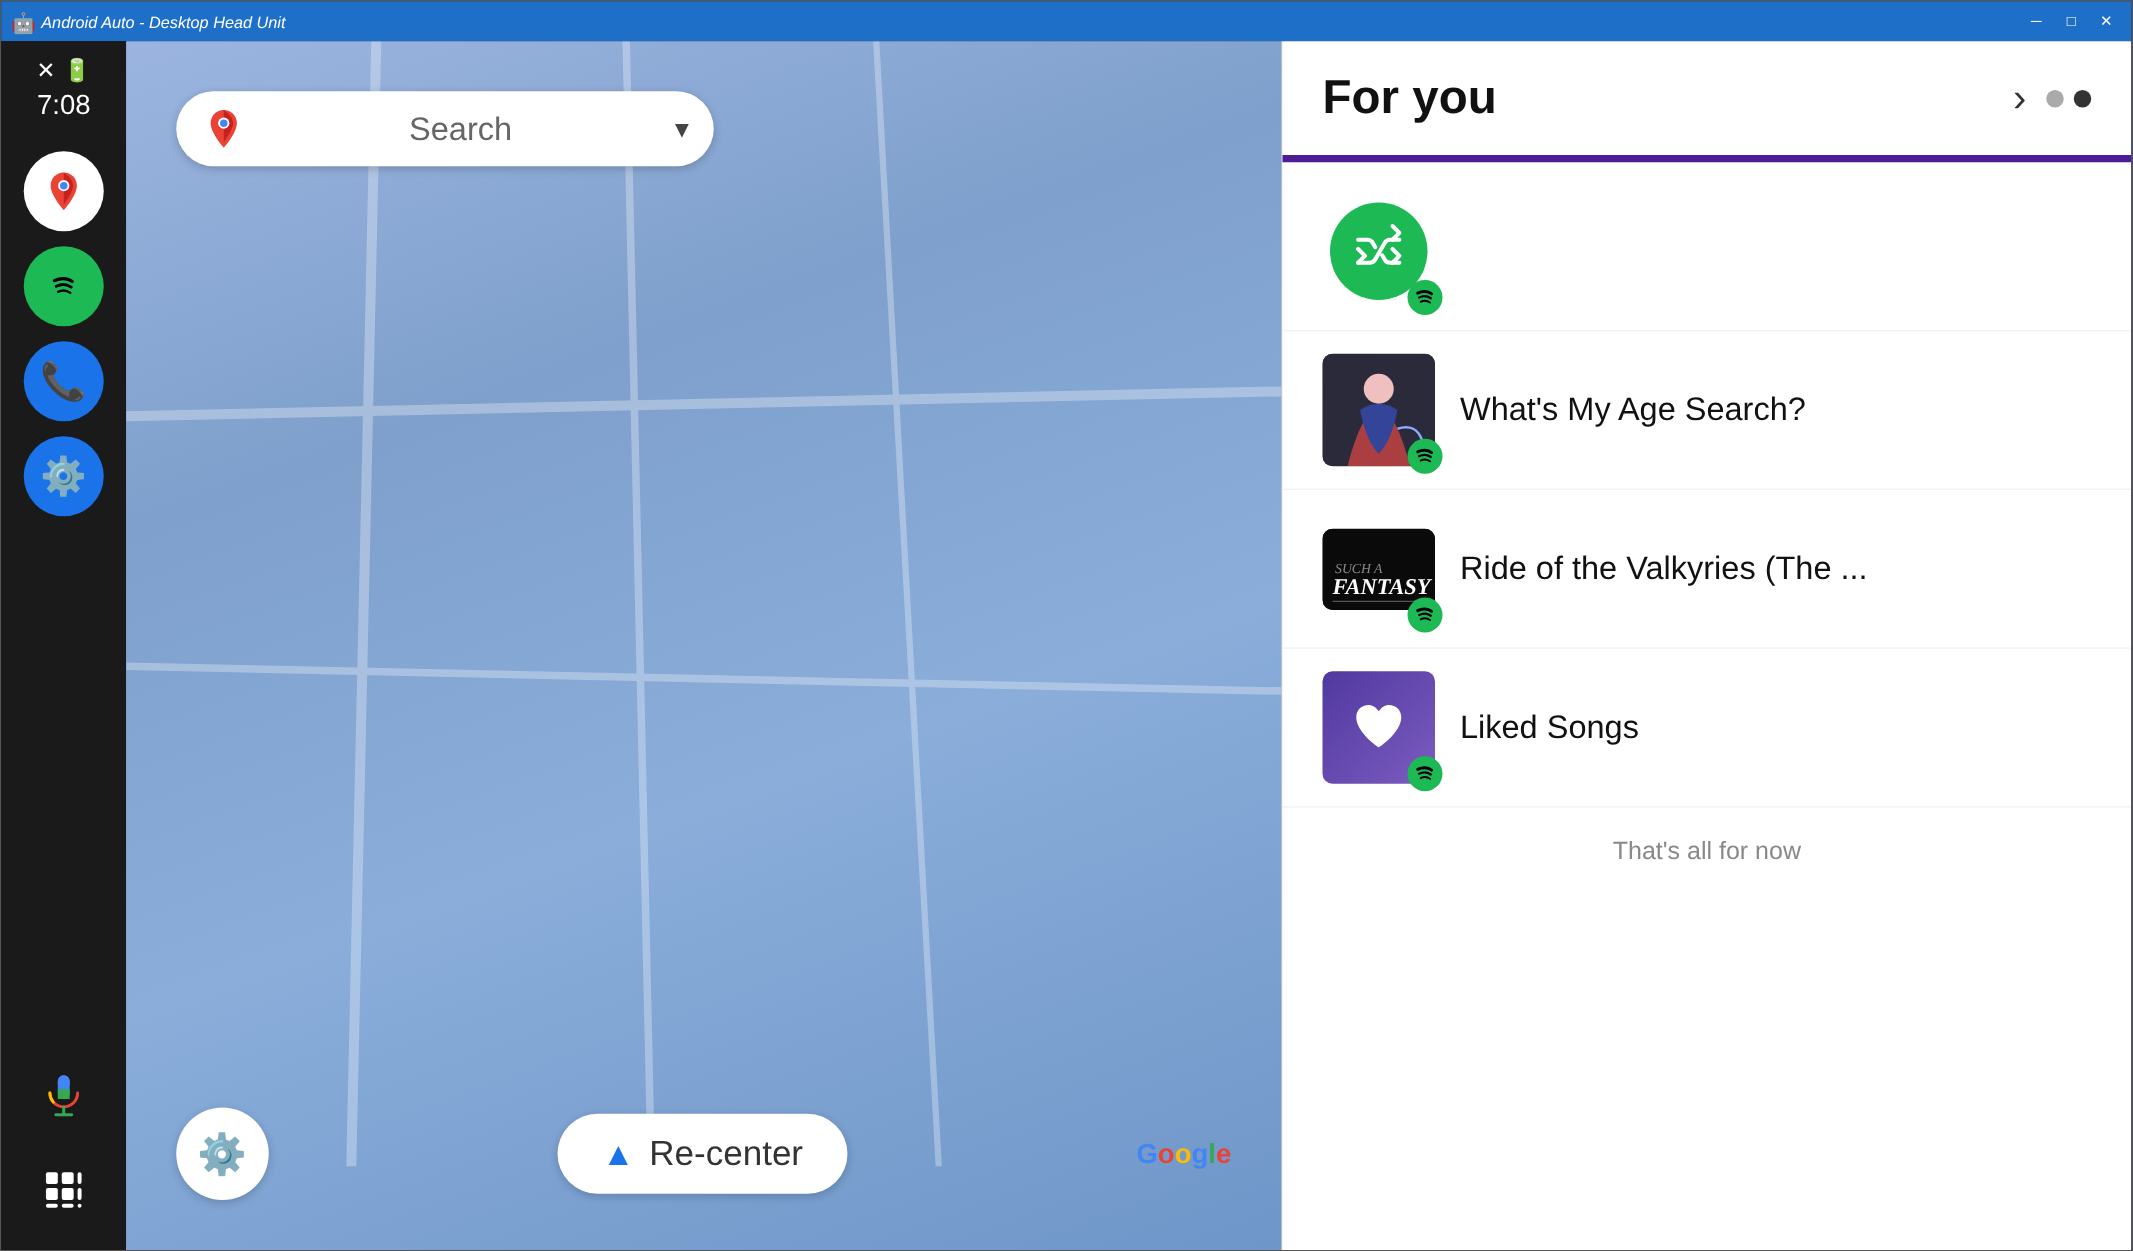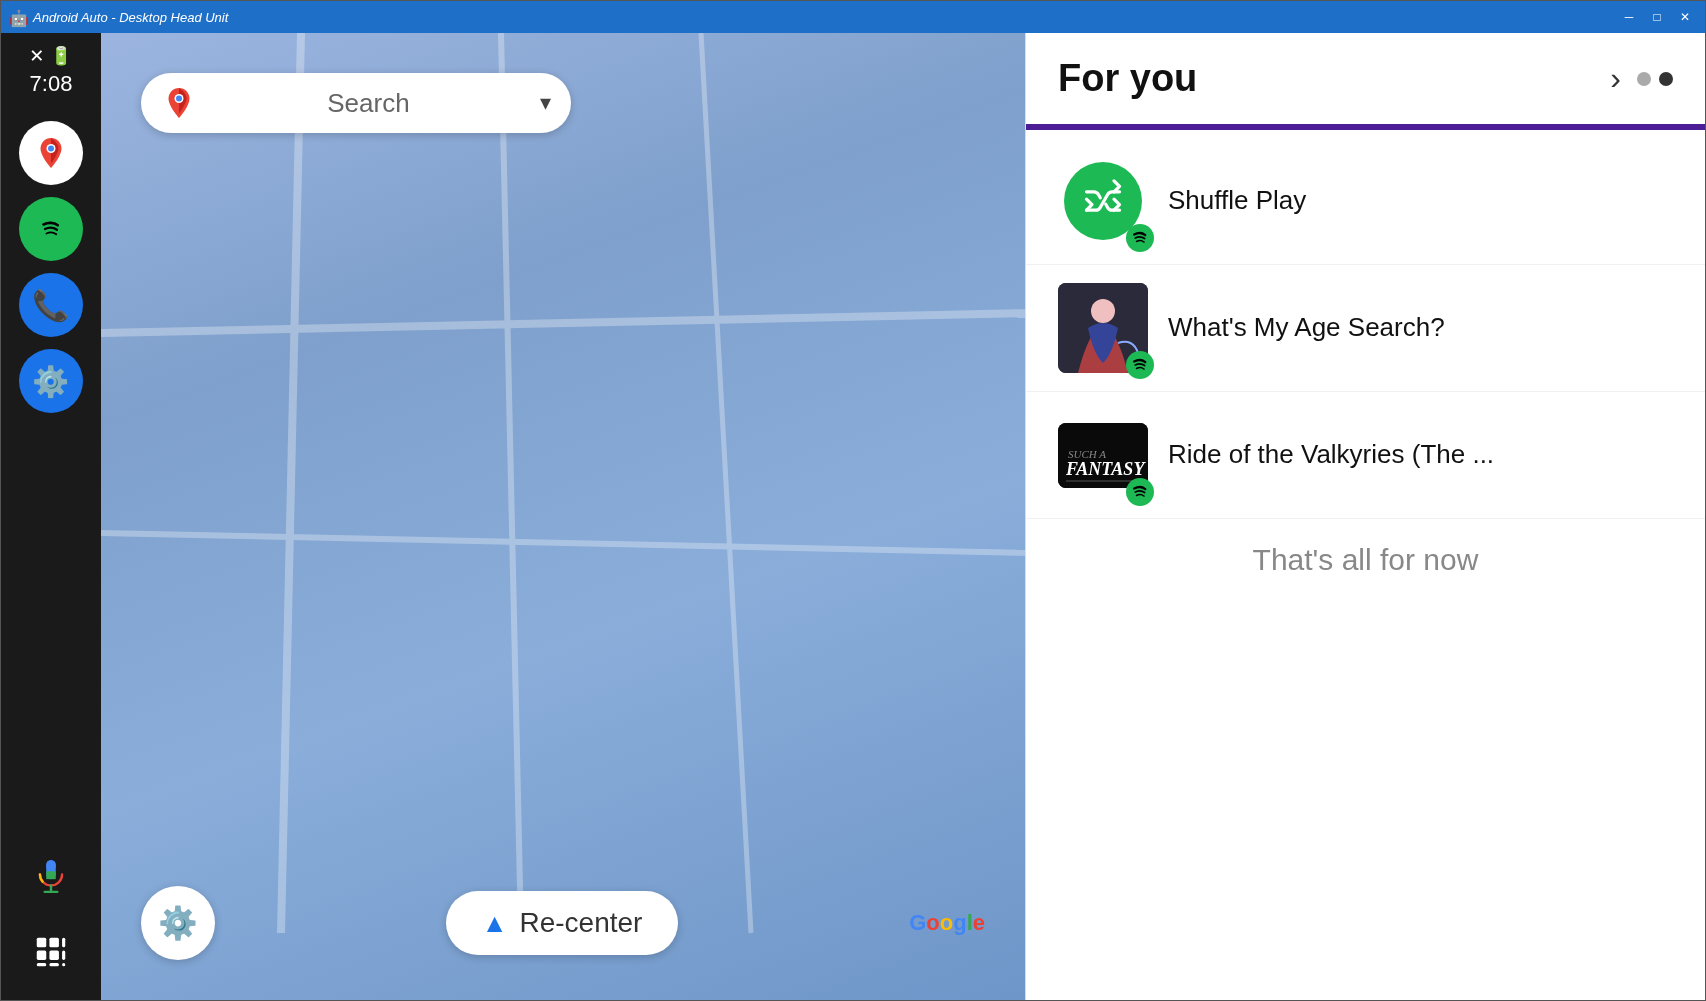--- a/index.html
+++ b/index.html
@@ -356,21 +356,21 @@
       font-size: 26px;
       font-weight: 500;
       color: #111;
       line-height: 1.3;
     }
 
     .that-all {
       text-align: center;
       padding: 24px;
       color: #888;
-      font-size: 30px;
+      font-size: 20px;
     }
 
     
     .art-whats-my-age {
       background: linear-gradient(135deg, #2c2c2c, #555);
       border-radius: 8px;
     }
 
     .art-fantasy {
       background: #111;
@@ -546,23 +546,20 @@
             </div>
             <div class="spotify-badge">
               <svg width="28" height="28" viewBox="0 0 48 48">
                 <circle cx="24" cy="24" r="22" fill="#1DB954"></circle>
                 <path d="M14 18c6-3 14-3 19 1" stroke="black" stroke-width="4" fill="none" stroke-linecap="round"></path>
                 <path d="M16 24c5-2.5 11-2.5 16 1" stroke="black" stroke-width="3" fill="none" stroke-linecap="round"></path>
                 <path d="M18 30c4-2 9-2 13 1" stroke="black" stroke-width="2.5" fill="none" stroke-linecap="round"></path>
               </svg>
             </div>
           </div>
-          <div class="music-info">
-            <div class="music-title">Shuffle Play</div>
-          </div>
         </div>
 
         <div class="music-item">
           <div class="album-art">
             <div class="album-art-inner art-whats-my-age" style="width:90px;height:90px;position:relative;overflow:hidden;">
 
               <svg width="90" height="90" viewBox="0 0 90 90" style="position:absolute;inset:0;">
                 <rect width="90" height="90" fill="#2a2a3a"></rect>
 
                 <path d="M20 90 Q30 50 45 40 Q60 50 70 90Z" fill="#cc4444" opacity="0.8"></path>
@@ -604,19 +601,39 @@
                 <path d="M16 24c5-2.5 11-2.5 16 1" stroke="black" stroke-width="3" fill="none" stroke-linecap="round"></path>
                 <path d="M18 30c4-2 9-2 13 1" stroke="black" stroke-width="2.5" fill="none" stroke-linecap="round"></path>
               </svg>
             </div>
           </div>
           <div class="music-info">
             <div class="music-title">Ride of the Valkyries (The ...</div>
           </div>
         </div>
 
+        <div class="music-item">
+          <div class="album-art">
+            <div class="album-art-inner art-liked-songs" style="width:90px;height:90px;position:relative;overflow:hidden;display:flex;align-items:center;justify-content:center;">
+              <svg width="48" height="48" viewBox="0 0 48 48">
+                <path d="M24 40 C24 40 6 28 6 16 C6 10 10 6 16 6 C19 6 22 8 24 11 C26 8 29 6 32 6 C38 6 42 10 42 16 C42 28 24 40 24 40Z" fill="white"></path>
+              </svg>
+            </div>
+            <div class="spotify-badge">
+              <svg width="28" height="28" viewBox="0 0 48 48">
+                <circle cx="24" cy="24" r="22" fill="#1DB954"></circle>
+                <path d="M14 18c6-3 14-3 19 1" stroke="black" stroke-width="4" fill="none" stroke-linecap="round"></path>
+                <path d="M16 24c5-2.5 11-2.5 16 1" stroke="black" stroke-width="3" fill="none" stroke-linecap="round"></path>
+                <path d="M18 30c4-2 9-2 13 1" stroke="black" stroke-width="2.5" fill="none" stroke-linecap="round"></path>
+              </svg>
+            </div>
+          </div>
+          <div class="music-info">
+            <div class="music-title">Liked Songs</div>
+          </div>
+        </div>
 
         <div class="that-all">That's all for now</div>
       </div>
     </div>
 
   </div>
 </div>
 
 </body></html>

